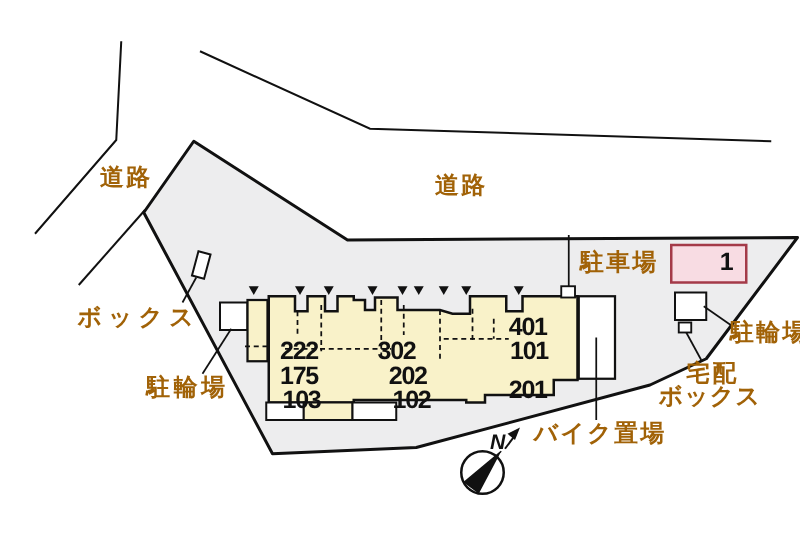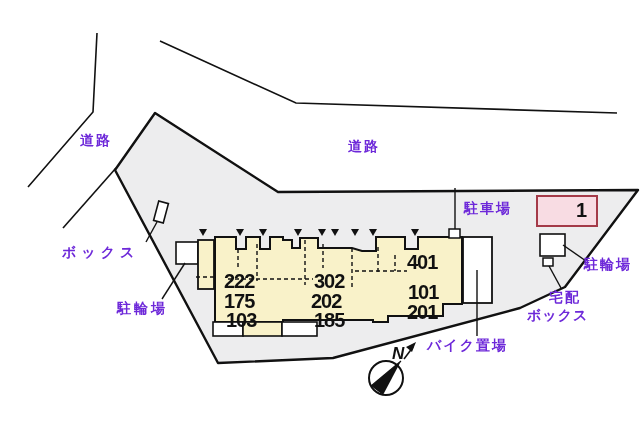--- a/index.html
+++ b/index.html
@@ -2,22 +2,22 @@
 <html style="--site-fill: #ededee; --building-fill: #f9f2c9; --outline: #111111; --parking-box-fill: #f8dce3; --parking-box-border: #a43a48;"><head>
 <meta charset="utf-8">
 <style>
   html,body{margin:0;padding:0;background:#ffffff;}
   #stage{
     position:relative;width:640px;height:438px;overflow:hidden;background:#ffffff;
     font-family:"Liberation Sans","DejaVu Sans",sans-serif;
   }
   #plan-svg{position:absolute;left:0;top:0;}
   .lbl{
-    position:absolute;color:#6d28d9;font-weight:bold;line-height:1;white-space:nowrap;
-    font-size:14px;letter-spacing:2px;
+    position:absolute;color:#a16207;font-weight:bold;line-height:1;white-space:nowrap;
+    font-size:19px;letter-spacing:2px;
   }
   .room{
     position:absolute;color:#111;font-weight:bold;line-height:1;font-size:20px;
     letter-spacing:-1px;white-space:nowrap;
   }
   .watermark{
     position:absolute;left:203px;top:186px;font-size:44px;font-weight:bold;
     color:#d9d9d9;opacity:.45;letter-spacing:7px;white-space:nowrap;
   }
   .parking-num{
@@ -116,20 +116,20 @@
   <div class="lbl" style="left:117px;top:301px;letter-spacing:3px;">駐輪場</div>
   <div class="lbl" style="left:584px;top:257px;">駐輪場</div>
   <div class="lbl" style="left:549px;top:290px;">宅配</div>
   <div class="lbl" style="left:427px;top:338px;">バイク置場</div>
   <div class="lbl" style="left:527px;top:308px;letter-spacing:1px;">ボックス</div>
   <div class="north">N</div>
 
   <div class="room" style="left:224px;top:271px;">222</div>
   <div class="room" style="left:224px;top:291px;">175</div>
   <div class="room" style="left:226px;top:310px;">103</div>
-  <div class="room" style="left:314px;top:271px;text-align:right;">302</div>
+  <div class="room" style="left:302px;top:271px;text-align:right;">302</div>
   <div class="room" style="left:311px;top:291px;text-align:right;">202</div>
-  <div class="room" style="left:314px;top:310px;">185</div>
+  <div class="room" style="left:314px;top:310px;">102</div>
   <div class="room" style="left:407px;top:252px;">401</div>
   <div class="room" style="left:407px;top:271px;margin-top:31px;">201</div>
-  <div class="room" style="left:408px;top:282px;text-align:right;">101</div>
+  <div class="room" style="left:408px;top:271px;text-align:right;">101</div>
 
 </div>
 
 </body></html>

